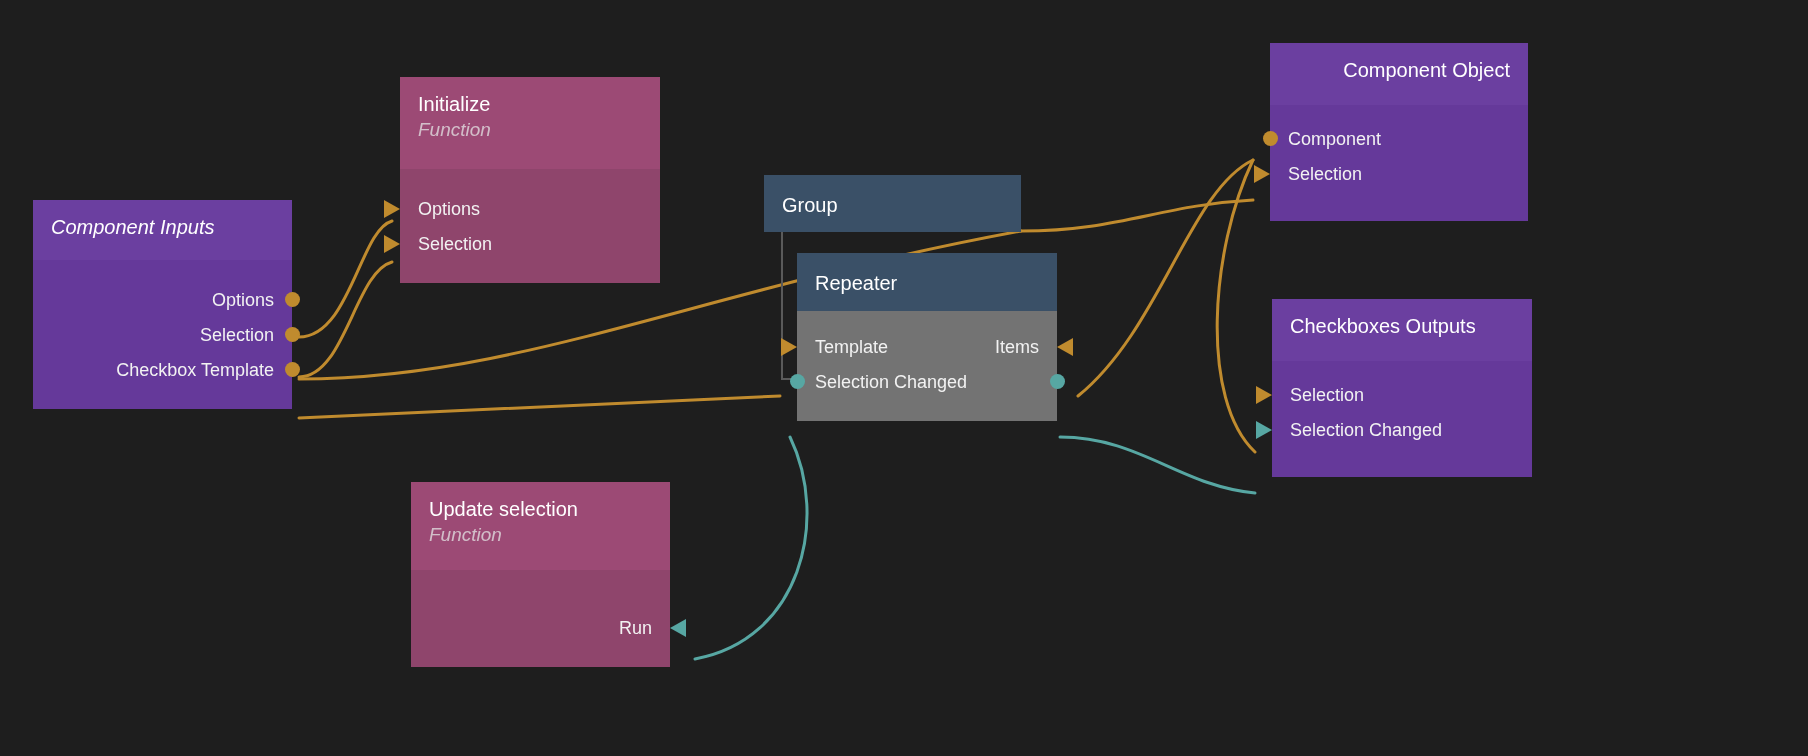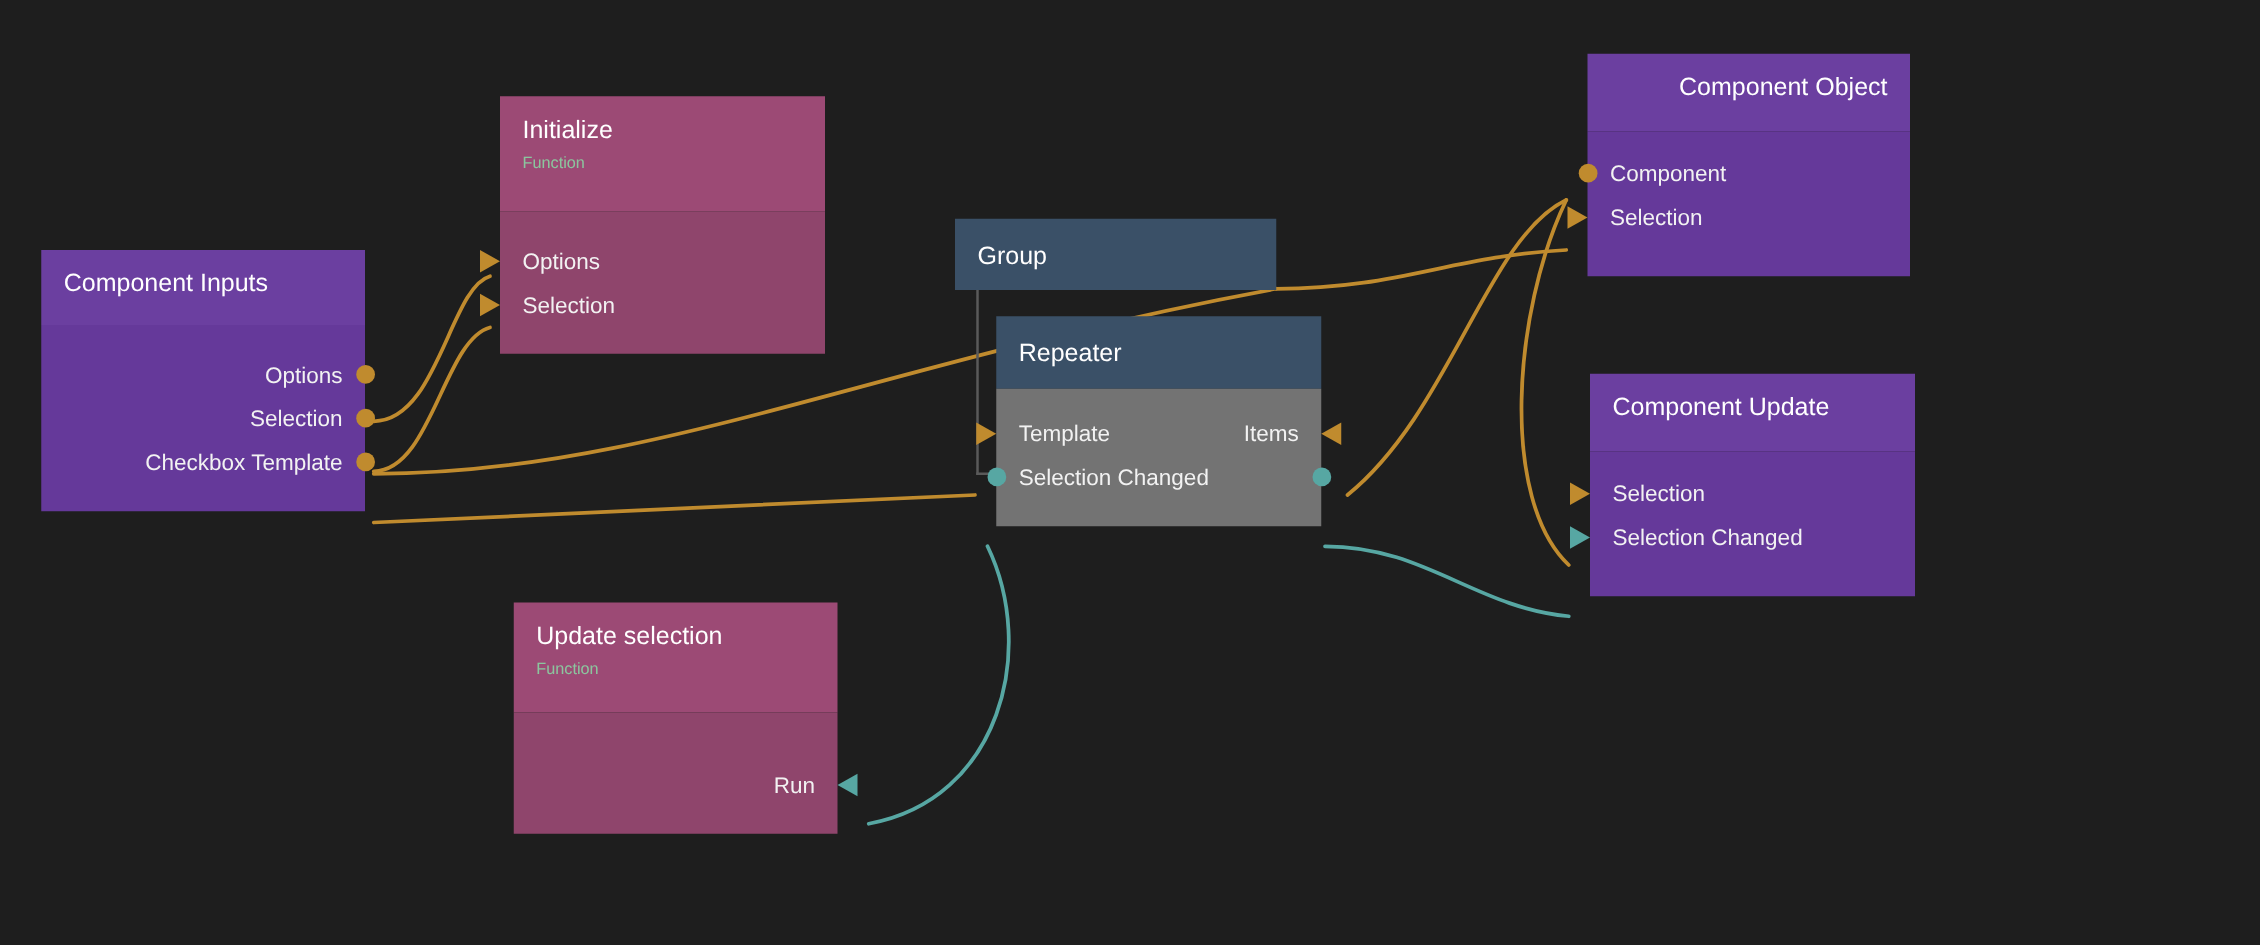--- a/index.html
+++ b/index.html
@@ -34,25 +34,26 @@
     box-sizing: border-box;
     padding: 14px 18px 12px 18px;
   }
   .node-title {
     color: #ffffff;
     font-size: 20px;
     line-height: 26px;
     white-space: nowrap;
   }
   .node-subtitle {
-    color: #86efac;
-    font-size: 13px;
+    color: #e5e5e5;
+    font-size: 19px;
     line-height: 25px;
     white-space: nowrap;
     opacity: .75;
+    font-style: italic;
   }
   .node-body {
     box-sizing: border-box;
     position: relative;
   }
   .port-row {
     position: relative;
     box-sizing: border-box;
     height: 35px;
     display: flex;
@@ -141,21 +142,21 @@
 
       <path d="M 1060 437 C 1140 437 1180 486 1255 493" stroke="#57a7a3"></path>
 
       <path d="M 790 437 C 830 520 800 640 695 659" stroke="#57a7a3"></path>
     </g>
   </svg>
 
   <div class="group-bracket" style="left:781px; top:232px; width:18px; height:146px;"></div>
 
   <div class="node purple" style="left:33px; top:200px; width:259px;">
-    <div class="node-header" style="height:60px;">
+    <div class="node-header" style="height:60px;font-style:italic;">
       <div class="node-title">Component Inputs</div>
     </div>
     <div class="node-body" style="padding:22px 0 22px 0;">
       <div class="port-row out">
         <span class="port-label">Options</span>
         <span class="dot amber right"></span>
       </div>
       <div class="port-row out">
         <span class="port-label">Selection</span>
         <span class="dot amber right"></span>
@@ -220,21 +221,21 @@
       </div>
       <div class="port-row in">
         <span class="arrow amber pointright atleft"></span>
         <span class="port-label">Selection</span>
       </div>
     </div>
   </div>
 
   <div class="node purple" style="left:1272px; top:299px; width:260px;">
     <div class="node-header" style="height:62px;">
-      <div class="node-title">Component Update</div>
+      <div class="node-title">Checkboxes Outputs</div>
     </div>
     <div class="node-body" style="padding:16px 0 30px 0;">
       <div class="port-row in">
         <span class="arrow amber pointright atleft"></span>
         <span class="port-label">Selection</span>
       </div>
       <div class="port-row in">
         <span class="arrow teal pointright atleft"></span>
         <span class="port-label">Selection Changed</span>
       </div>

